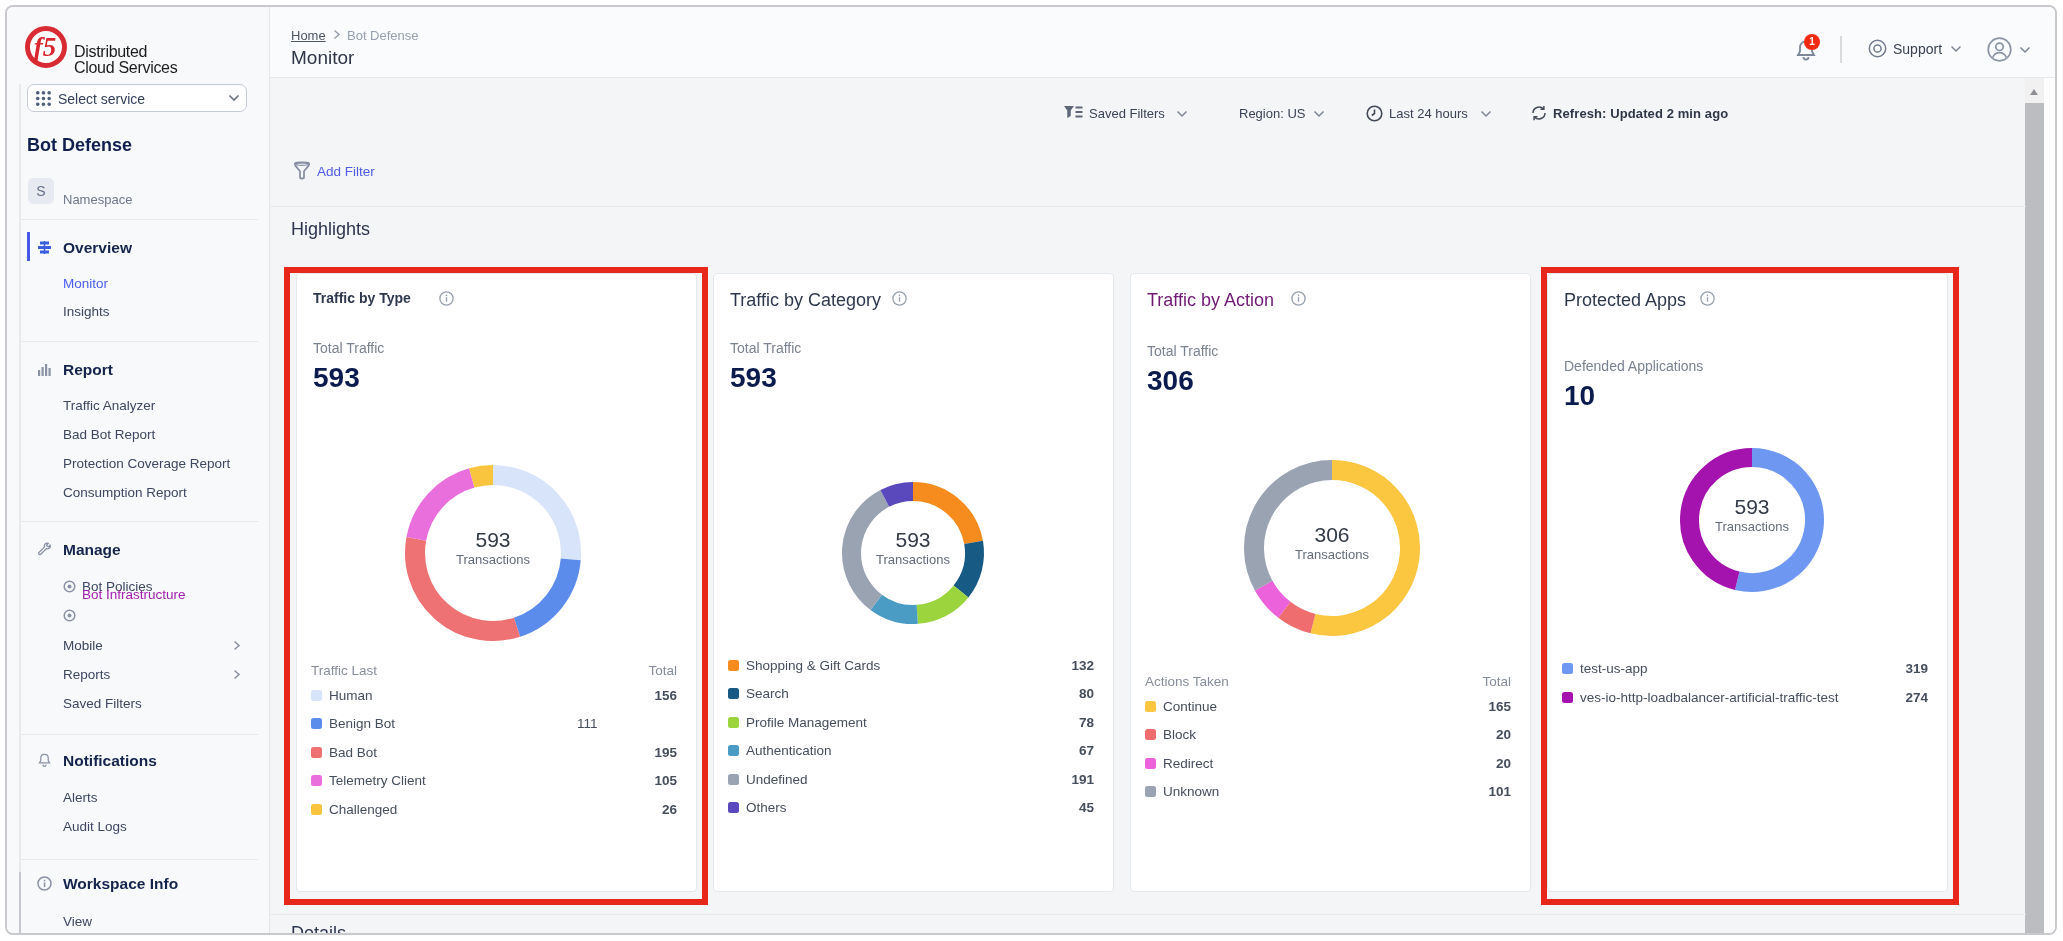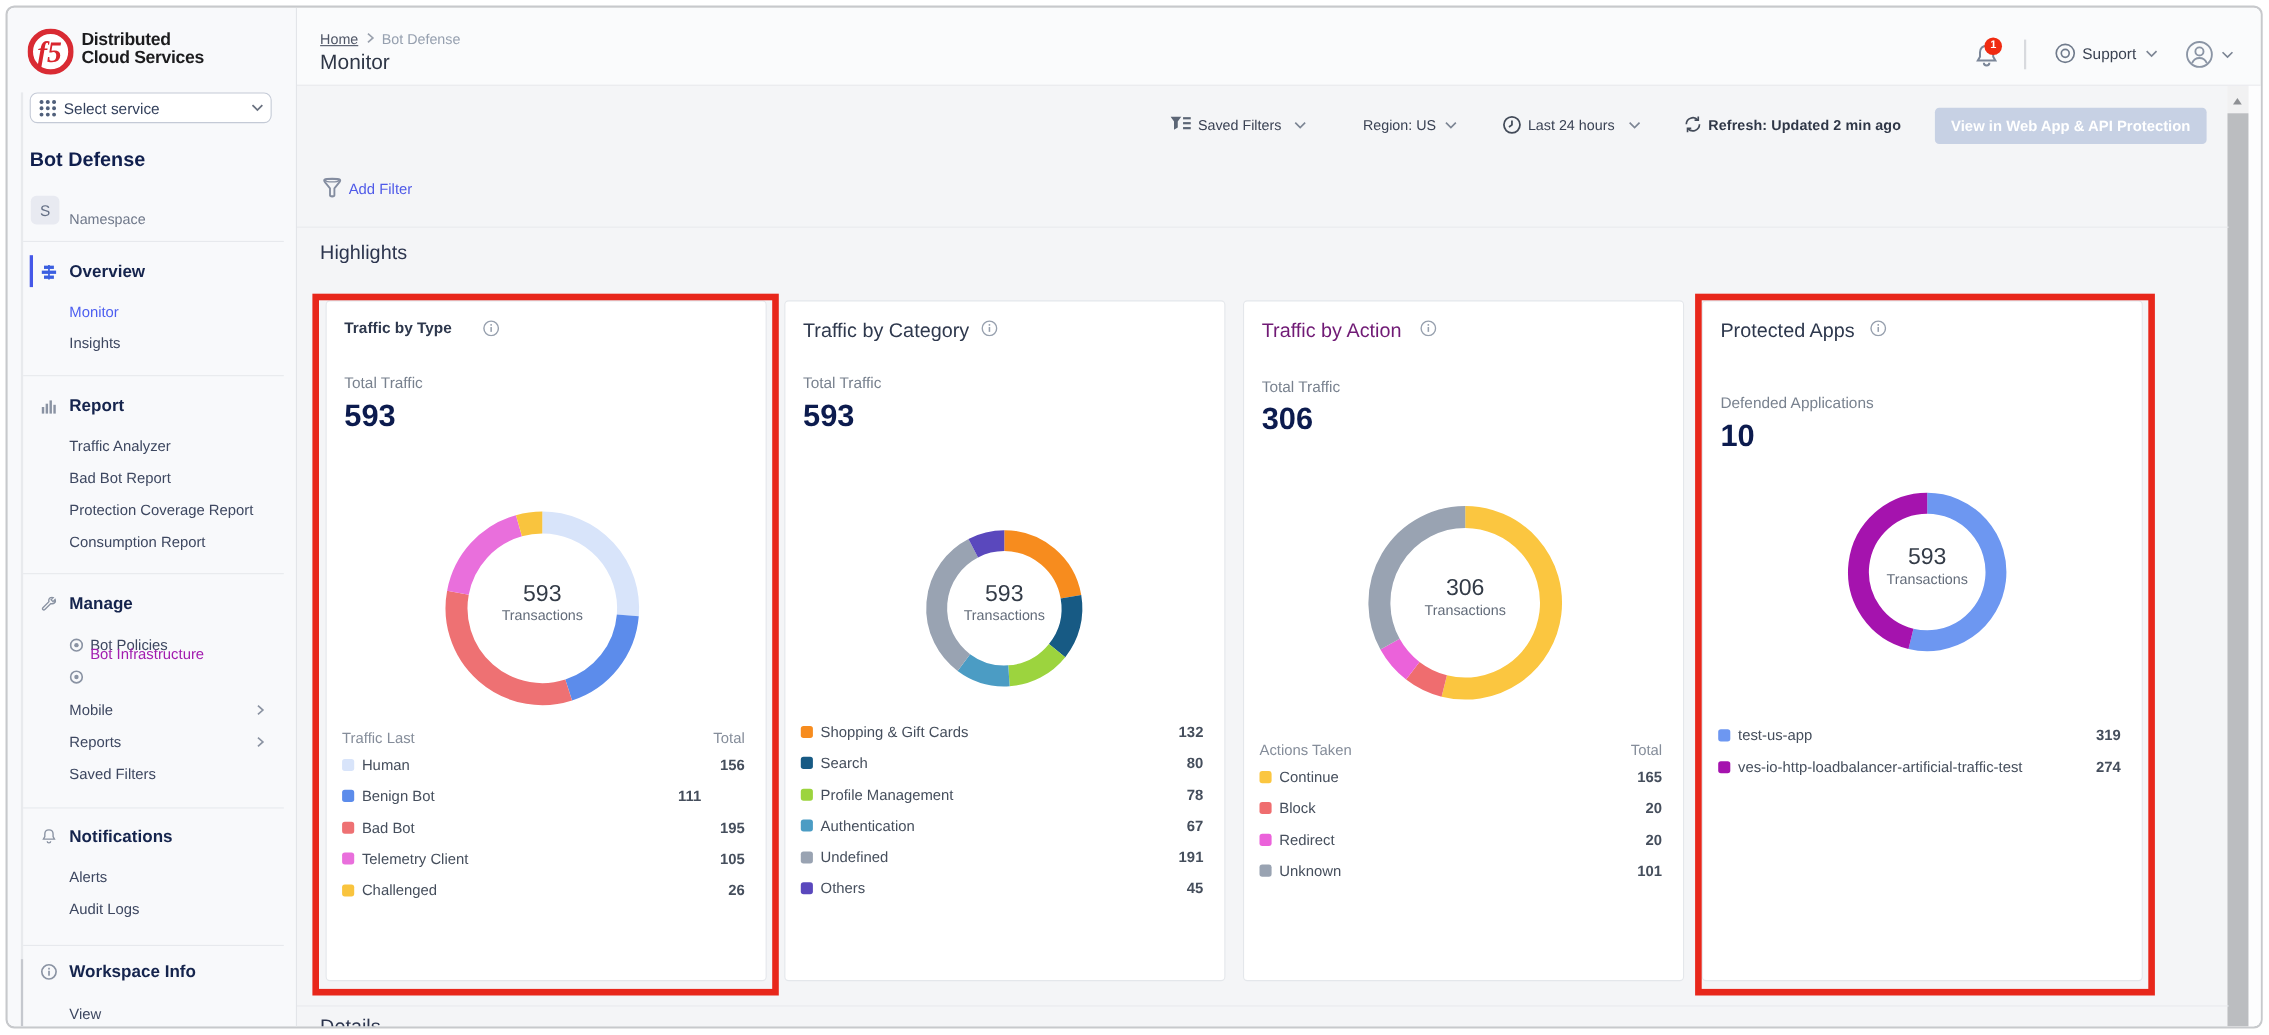--- a/index.html
+++ b/index.html
@@ -14,21 +14,21 @@
 <div class="abs" style="left:2044px;top:78px;width:12px;height:856px;background:#fdfdfe"></div>
 <div class="abs" style="left:2025px;top:78px;width:19px;height:856px;background:#f1f1f2"></div>
 <div class="abs" style="left:2025px;top:103px;width:19px;height:831px;background:#bbbdc0"></div>
 <div class="abs" style="left:2030px;top:89px;width:0;height:0;border-left:4.5px solid transparent;border-right:4.5px solid transparent;border-bottom:6px solid #8e9094"></div>
 <div class="abs" style="left:19px;top:84px;width:2px;height:850px;background:#e8eaed"></div>
 <div class="abs" style="left:19px;top:872px;width:2px;height:62px;background:#c5c8ce"></div>
 <svg class="abs" style="left:25px;top:26px" width="42" height="42" viewBox="0 0 42 42">
 <circle cx="21" cy="21" r="18.5" fill="#fff" stroke="#d92b33" stroke-width="5"></circle>
 <text x="20" y="30" font-size="27" font-weight="700" font-style="italic" fill="#d9262e" text-anchor="middle" font-family="Liberation Serif">f5</text>
 </svg>
-<div class="txt" style="left:74px;top:29px;font-size:16px;font-weight:700;color:#1c1c1e;line-height:16px;letter-spacing:-0.3px">Distributed<br>Cloud Services</div>
+<div class="txt" style="left:74px;top:44px;font-size:16px;font-weight:400;color:#1c1c1e;line-height:16px;letter-spacing:-0.3px">Distributed<br>Cloud Services</div>
 <div class="abs" style="left:27px;top:84px;width:220px;height:28px;background:#fff;border:1.5px solid #c4cad6;border-radius:7px"></div>
 <svg class="abs" style="left:35px;top:90px" width="18" height="18">
         <rect x="1.0" y="1.0" width="3.5" height="3.5" rx="1.6" fill="#51607b"></rect>
         <rect x="6.7" y="1.0" width="3.5" height="3.5" rx="1.6" fill="#51607b"></rect>
         <rect x="12.4" y="1.0" width="3.5" height="3.5" rx="1.6" fill="#51607b"></rect>
         <rect x="1.0" y="6.7" width="3.5" height="3.5" rx="1.6" fill="#51607b"></rect>
         <rect x="6.7" y="6.7" width="3.5" height="3.5" rx="1.6" fill="#51607b"></rect>
         <rect x="12.4" y="6.7" width="3.5" height="3.5" rx="1.6" fill="#51607b"></rect>
         <rect x="1.0" y="12.4" width="3.5" height="3.5" rx="1.6" fill="#51607b"></rect>
         <rect x="6.7" y="12.4" width="3.5" height="3.5" rx="1.6" fill="#51607b"></rect>
@@ -157,21 +157,20 @@
 <div class="txt" style="left:1389px;top:106px;font-size:13px;font-weight:500;color:#3a4254">Last 24 hours</div>
 <svg class="abs" style="left:1480px;top:110px" width="12" height="8">
         <path d="M1.5 1.5 L6 6 L10.5 1.5" fill="none" stroke="#7c8594" stroke-width="1.5"></path>
       </svg>
 <svg class="abs" style="left:1530px;top:104px" width="18" height="18" viewBox="0 0 24 24">
 <path d="M4 12a8 8 0 0 1 14-5.2M20 12a8 8 0 0 1-14 5.2" fill="none" stroke="#434b59" stroke-width="2"></path>
 <path d="M18.5 2.5 L18.5 7 L14 7" fill="none" stroke="#434b59" stroke-width="2"></path>
 <path d="M5.5 21.5 L5.5 17 L10 17" fill="none" stroke="#434b59" stroke-width="2"></path>
       </svg>
 <div class="txt" style="left:1553px;top:106px;font-size:13px;font-weight:700;color:#2f3747;letter-spacing:0.1px">Refresh: Updated 2 min ago</div>
-<div class="abs" style="left:1759px;top:98px;width:247px;height:33px;background:#c7d1e4;border-radius:4px;color:#fff;font-size:13.5px;font-weight:700;text-align:center;line-height:33px">View in Web App &amp; API Protection</div>
 <svg class="abs" style="left:293px;top:161px" width="18" height="20" viewBox="0 0 18 20">
 <path d="M2.2 2.2 C3.5 1.2 14.5 1.2 15.8 2.2 C16.6 2.9 16.4 3.6 15.6 4.6 L11 10.2 L11 16.6 C11 18 7 18 7 16.6 L7 10.2 L2.4 4.6 C1.6 3.6 1.4 2.9 2.2 2.2 Z" fill="none" stroke="#848da0" stroke-width="1.7" stroke-linejoin="round"></path>
 <ellipse cx="9" cy="3.1" rx="6.2" ry="1.3" fill="none" stroke="#848da0" stroke-width="1.2"></ellipse>
       </svg>
 <div class="txt" style="left:317px;top:164px;font-size:13.5px;font-weight:500;color:#4f5ae8">Add Filter</div>
 <div class="abs" style="left:270px;top:206px;width:1756px;height:1px;background:#e8eaed"></div>
 <div class="txt" style="left:291px;top:219px;font-size:18px;font-weight:500;color:#2c354e">Highlights</div>
 <div class="abs" style="left:296px;top:273px;width:401px;height:619px;background:#fff;border:1px solid #e4e7eb;border-radius:4px"></div>
 <div class="abs" style="left:713px;top:273px;width:401px;height:619px;background:#fff;border:1px solid #e4e7eb;border-radius:4px"></div>
 <div class="abs" style="left:1130px;top:273px;width:401px;height:619px;background:#fff;border:1px solid #e4e7eb;border-radius:4px"></div>
@@ -237,21 +236,21 @@
         <path d="M 59.24 134.73 A 62.5 62.5 0 0 1 74.00 11.50" fill="none" stroke="#a513ae" stroke-width="19"></path>
       </svg>
       <div style="position:absolute;left:1672px;top:494px;width:160px;text-align:center;font-size:21px;font-weight:500;color:#333b47;line-height:26px">593<div style="font-size:13px;font-weight:400;color:#636c7a;line-height:14px">Transactions</div></div>
 <div class="txt" style="left:311px;top:663px;font-size:13.5px;color:#858d9a">Traffic Last</div>
 <div class="txt" style="left:577px;top:663px;width:100px;text-align:right;font-size:13.5px;color:#858d9a">Total</div>
 <div class="abs" style="left:311px;top:690.0px;width:11px;height:11px;border-radius:2.5px;background:#d8e4fa"></div>
 <div class="txt" style="left:329px;top:688.0px;font-size:13.5px;color:#454e5c">Human</div>
 <div class="txt" style="left:577px;top:688.0px;width:100px;text-align:right;font-size:13.5px;font-weight:700;color:#454e5c">156</div>
 <div class="abs" style="left:311px;top:718.4px;width:11px;height:11px;border-radius:2.5px;background:#5c8ceb"></div>
 <div class="txt" style="left:329px;top:716.4px;font-size:13.5px;color:#454e5c">Benign Bot</div>
-<div class="txt" style="left:577px;top:716.4px;width:100px;text-align:center;font-size:13.5px;font-weight:700;color:#454e5c">111</div>
+<div class="txt" style="left:577px;top:716.4px;width:100px;text-align:left;font-size:13.5px;font-weight:400;color:#454e5c">111</div>
 <div class="abs" style="left:311px;top:746.8px;width:11px;height:11px;border-radius:2.5px;background:#ee7173"></div>
 <div class="txt" style="left:329px;top:744.8px;font-size:13.5px;color:#454e5c">Bad Bot</div>
 <div class="txt" style="left:577px;top:744.8px;width:100px;text-align:right;font-size:13.5px;font-weight:700;color:#454e5c">195</div>
 <div class="abs" style="left:311px;top:775.2px;width:11px;height:11px;border-radius:2.5px;background:#e96fdc"></div>
 <div class="txt" style="left:329px;top:773.2px;font-size:13.5px;color:#454e5c">Telemetry Client</div>
 <div class="txt" style="left:577px;top:773.2px;width:100px;text-align:right;font-size:13.5px;font-weight:700;color:#454e5c">105</div>
 <div class="abs" style="left:311px;top:803.6px;width:11px;height:11px;border-radius:2.5px;background:#f9c43e"></div>
 <div class="txt" style="left:329px;top:801.6px;font-size:13.5px;color:#454e5c">Challenged</div>
 <div class="txt" style="left:577px;top:801.6px;width:100px;text-align:right;font-size:13.5px;font-weight:700;color:#454e5c">26</div>
 <div class="abs" style="left:728px;top:660.0px;width:11px;height:11px;border-radius:2.5px;background:#f78c1e"></div>

